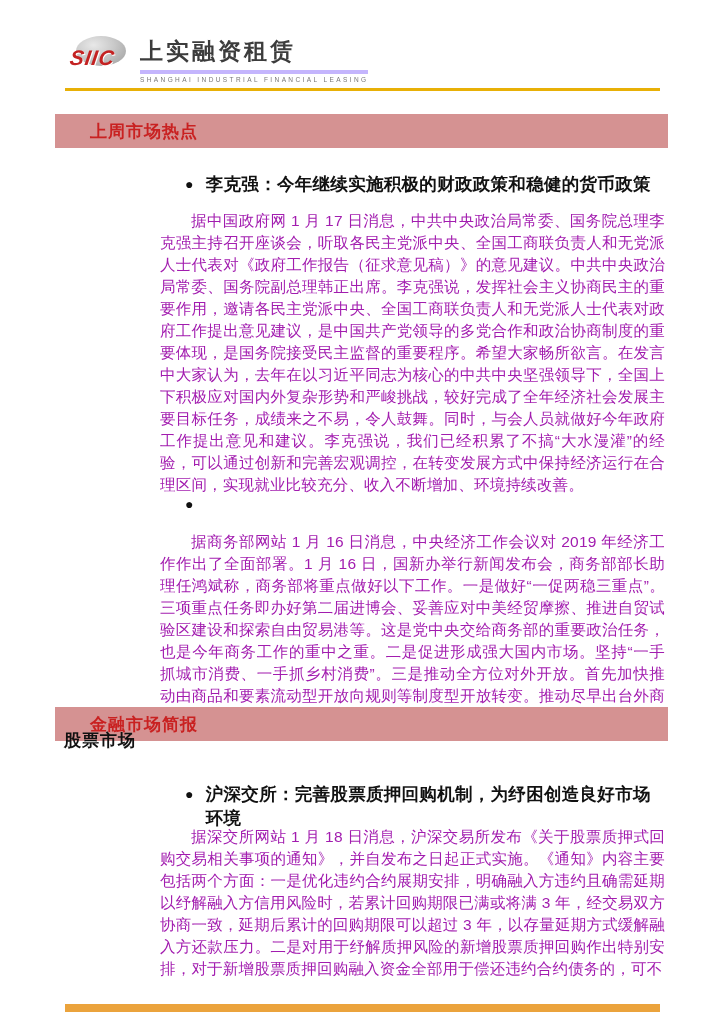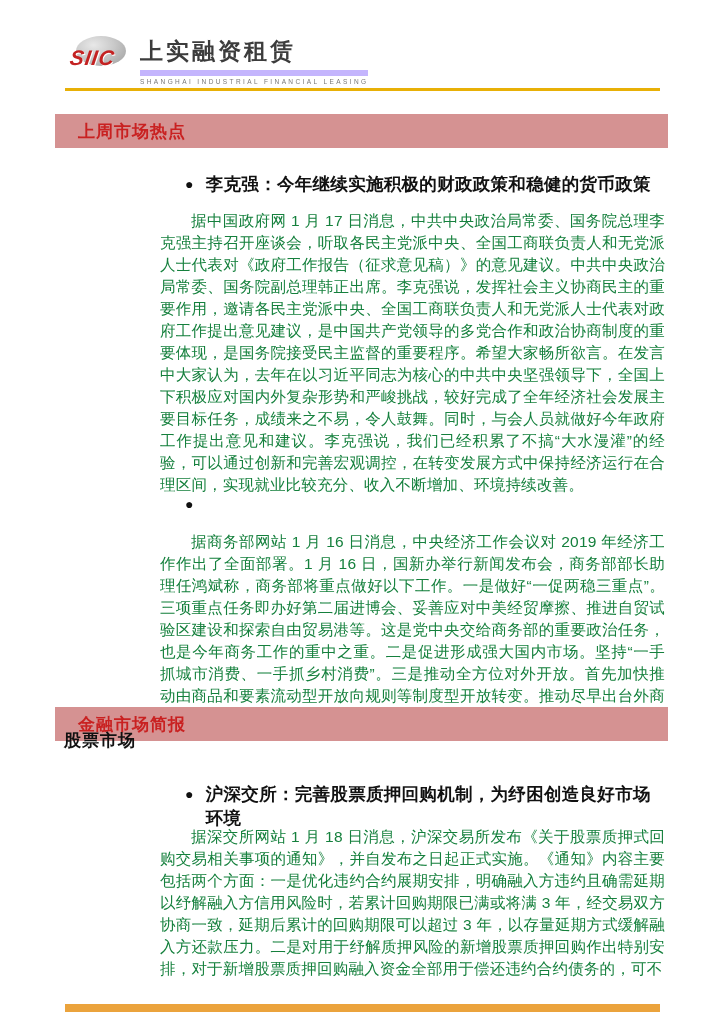--- a/index.html
+++ b/index.html
@@ -19,49 +19,49 @@
     background:radial-gradient(ellipse at 35% 30%, #e8e8e8 0%, #c9c9c9 45%, #9a9a9a 100%);
   }
   .logo-siic {
     position:absolute; left:0; top:10px; font-style:italic; font-weight:bold;
     font-size:21px; color:#c42222; letter-spacing:1px; transform:skewX(-8deg);
     text-shadow:1px 1px 0 #ffffff;
   }
   .logo-names { display:flex; flex-direction:column; }
   .logo-cn {
     font-size:23px; font-weight:bold; color:#3c3c3c; letter-spacing:3px;
-    border-bottom:6px solid #c4b5fd; padding-bottom:3px;
+    border-bottom:4px solid #c4b5fd; padding-bottom:3px;
   }
   .logo-en {
     margin-top:2px; font-size:6.5px; color:#777; letter-spacing:2.4px; white-space:nowrap;
   }
   .gold-rule {
     position:absolute; left:65px; top:88px; width:595px; height:3px; background:#e8b007;
   }
   
   .banner {
     position:absolute; left:55px; width:613px; height:34px;
     background:#d59292; color:#c92121; font-weight:bold; font-size:17px;
-    display:flex; align-items:center; padding-left:23px; letter-spacing:1px;
+    display:flex; align-items:center; padding-left:35px; letter-spacing:1px;
   }
   .banner-1 { top:114px; }
   .banner-2 { top:707px; }
   
   .article-heading {
     position:absolute; left:185px; width:483px; display:flex; align-items:flex-start;
     font-weight:bold; color:#111; font-size:17.5px; line-height:24px; letter-spacing:0.3px;
   }
   .article-heading .bullet { flex:0 0 auto; margin-right:12px; font-size:14px; line-height:24px; color:#111; }
   .heading-1 { top:172px; }
   .heading-2 { top:492px; }
   .heading-3 { top:782px; }
   
   .para {
     position:absolute; left:160px; width:505px;
-    font-size:15.5px; line-height:22px; color:#15803d;
+    font-size:15.5px; line-height:22px; color:#a21caf;
     text-align:justify; text-indent:2em; letter-spacing:0.2px;
   }
   .para-1 { top:210px; }
   .para-2 { top:531px; }
   .para-3 { top:818px;margin-top:8px; }
   
   .subheading {
     position:absolute; left:64px; top:729px; font-size:17px; font-weight:bold; color:#111;
     letter-spacing:1px;
   }

